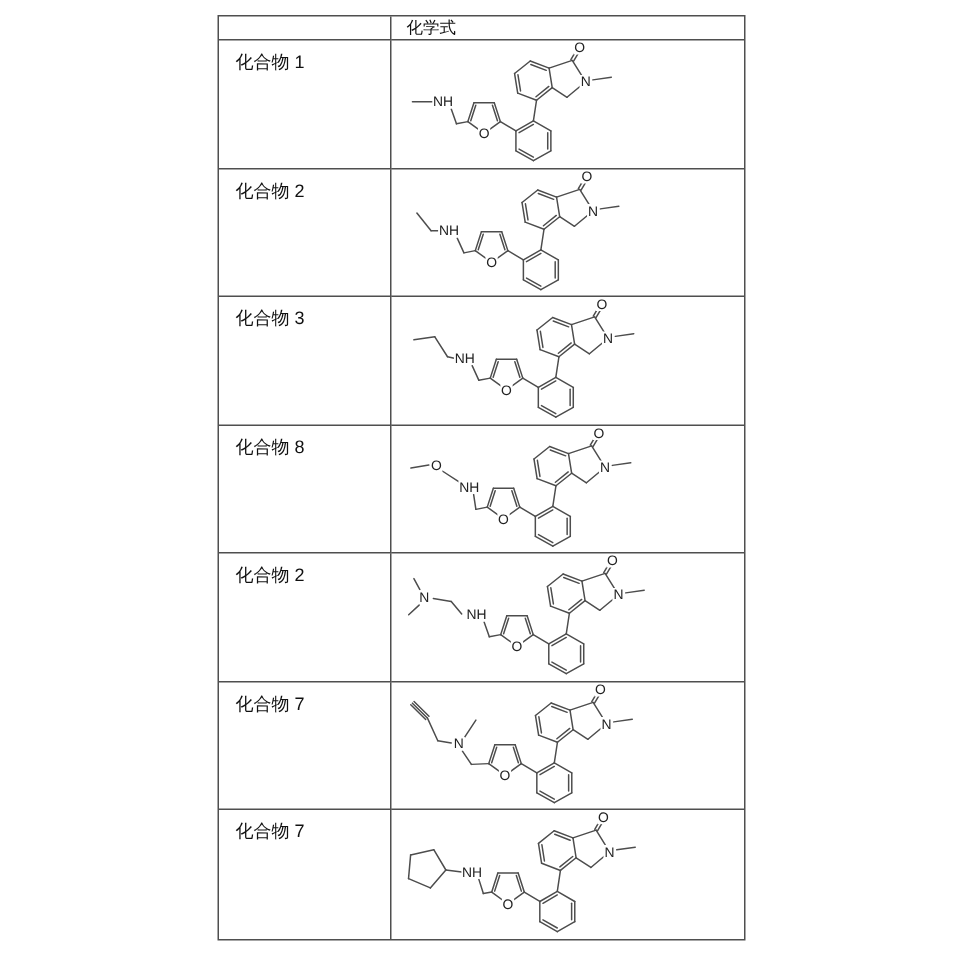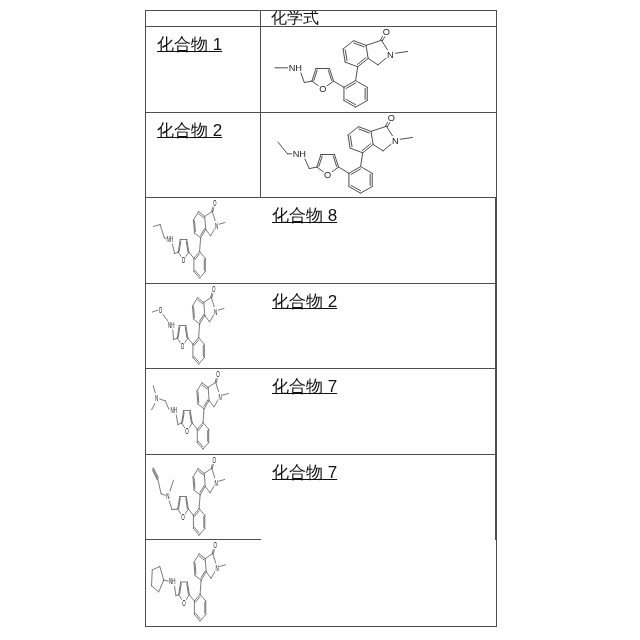--- a/index.html
+++ b/index.html
@@ -8,22 +8,22 @@
     font-family:"Liberation Sans","DejaVu Sans",sans-serif;color:#111;
   }
   .tbl{
     position:absolute;left:145px;top:10px;width:352px;height:617px;
     border:1px solid #4f4f4f;box-sizing:border-box;background:#fff;
     display:grid;grid-template-columns:115px 1fr;grid-template-rows:16px repeat(7,1fr);
   }
   .cell{border-right:1px solid #4f4f4f;border-bottom:1px solid #4f4f4f;box-sizing:border-box;overflow:hidden;}
   .cell.rightcol{border-right:none;}
   .cell.lastrow{border-bottom:none;}
-  .hdr{font-size:16px;display:flex;align-items:center;padding-left:10px;}
-  .cname{font-size:17px;padding:6px 0 0 11px;text-decoration:underline;}
+  .hdr{font-size:11px;display:flex;align-items:center;padding-left:10px;}
+  .cname{font-size:12px;padding:6px 0 0 11px;}
   svg{display:block;width:100%;height:100%;}
 </style>
 </head>
 <body>
 
 <div class="tbl">
   <div class="cell"></div>
   <div class="cell rightcol hdr">
     <span>化学式</span>
   </div>
@@ -136,20 +136,23 @@
         <text x="67" y="66.2" text-anchor="middle" font-size="9.3" fill="#222222" font-family="&quot;Liberation Sans&quot;,&quot;DejaVu Sans&quot;,sans-serif">O</text>
         <rect x="126.80000000000001" y="0.3000000000000007" width="8.2" height="9.2" fill="#fff" stroke="none"></rect>
         <text x="130.9" y="8.100000000000001" text-anchor="middle" font-size="9.3" fill="#222222" font-family="&quot;Liberation Sans&quot;,&quot;DejaVu Sans&quot;,sans-serif">O</text>
         <rect x="130.9" y="23.4" width="8.2" height="9.2" fill="#fff" stroke="none"></rect>
         <text x="135" y="31.2" text-anchor="middle" font-size="9.3" fill="#222222" font-family="&quot;Liberation Sans&quot;,&quot;DejaVu Sans&quot;,sans-serif">N</text>
         <rect x="31.3" y="36.9" width="14.4" height="9.2" fill="#fff" stroke="none"></rect>
         <text x="38.5" y="44.7" text-anchor="middle" font-size="9.3" fill="#222222" font-family="&quot;Liberation Sans&quot;,&quot;DejaVu Sans&quot;,sans-serif">NH</text>
       </svg>
   </div>
 
+  <div class="cell">
+    <div class="cname">化合物 3</div>
+  </div>
   <div class="cell rightcol">
     <svg viewBox="0 0 236 86" preserveAspectRatio="none">
         <g stroke="#4d4d4d" stroke-width="1" fill="none" stroke-linecap="round" transform="translate(15,0)">
           <line x1="62" y1="63" x2="72.9" y2="55"></line>
           <line x1="72.9" y1="55" x2="68.8" y2="42.2"></line>
           <line x1="68.8" y1="42.2" x2="55.2" y2="42.2"></line>
           <line x1="55.2" y1="42.2" x2="51.1" y2="55"></line>
           <line x1="51.1" y1="55" x2="62" y2="63"></line>
           <line x1="70.938" y1="54.37" x2="67.576" y2="43.874"></line>
           <line x1="56.424" y1="43.874" x2="53.062" y2="54.37"></line>

